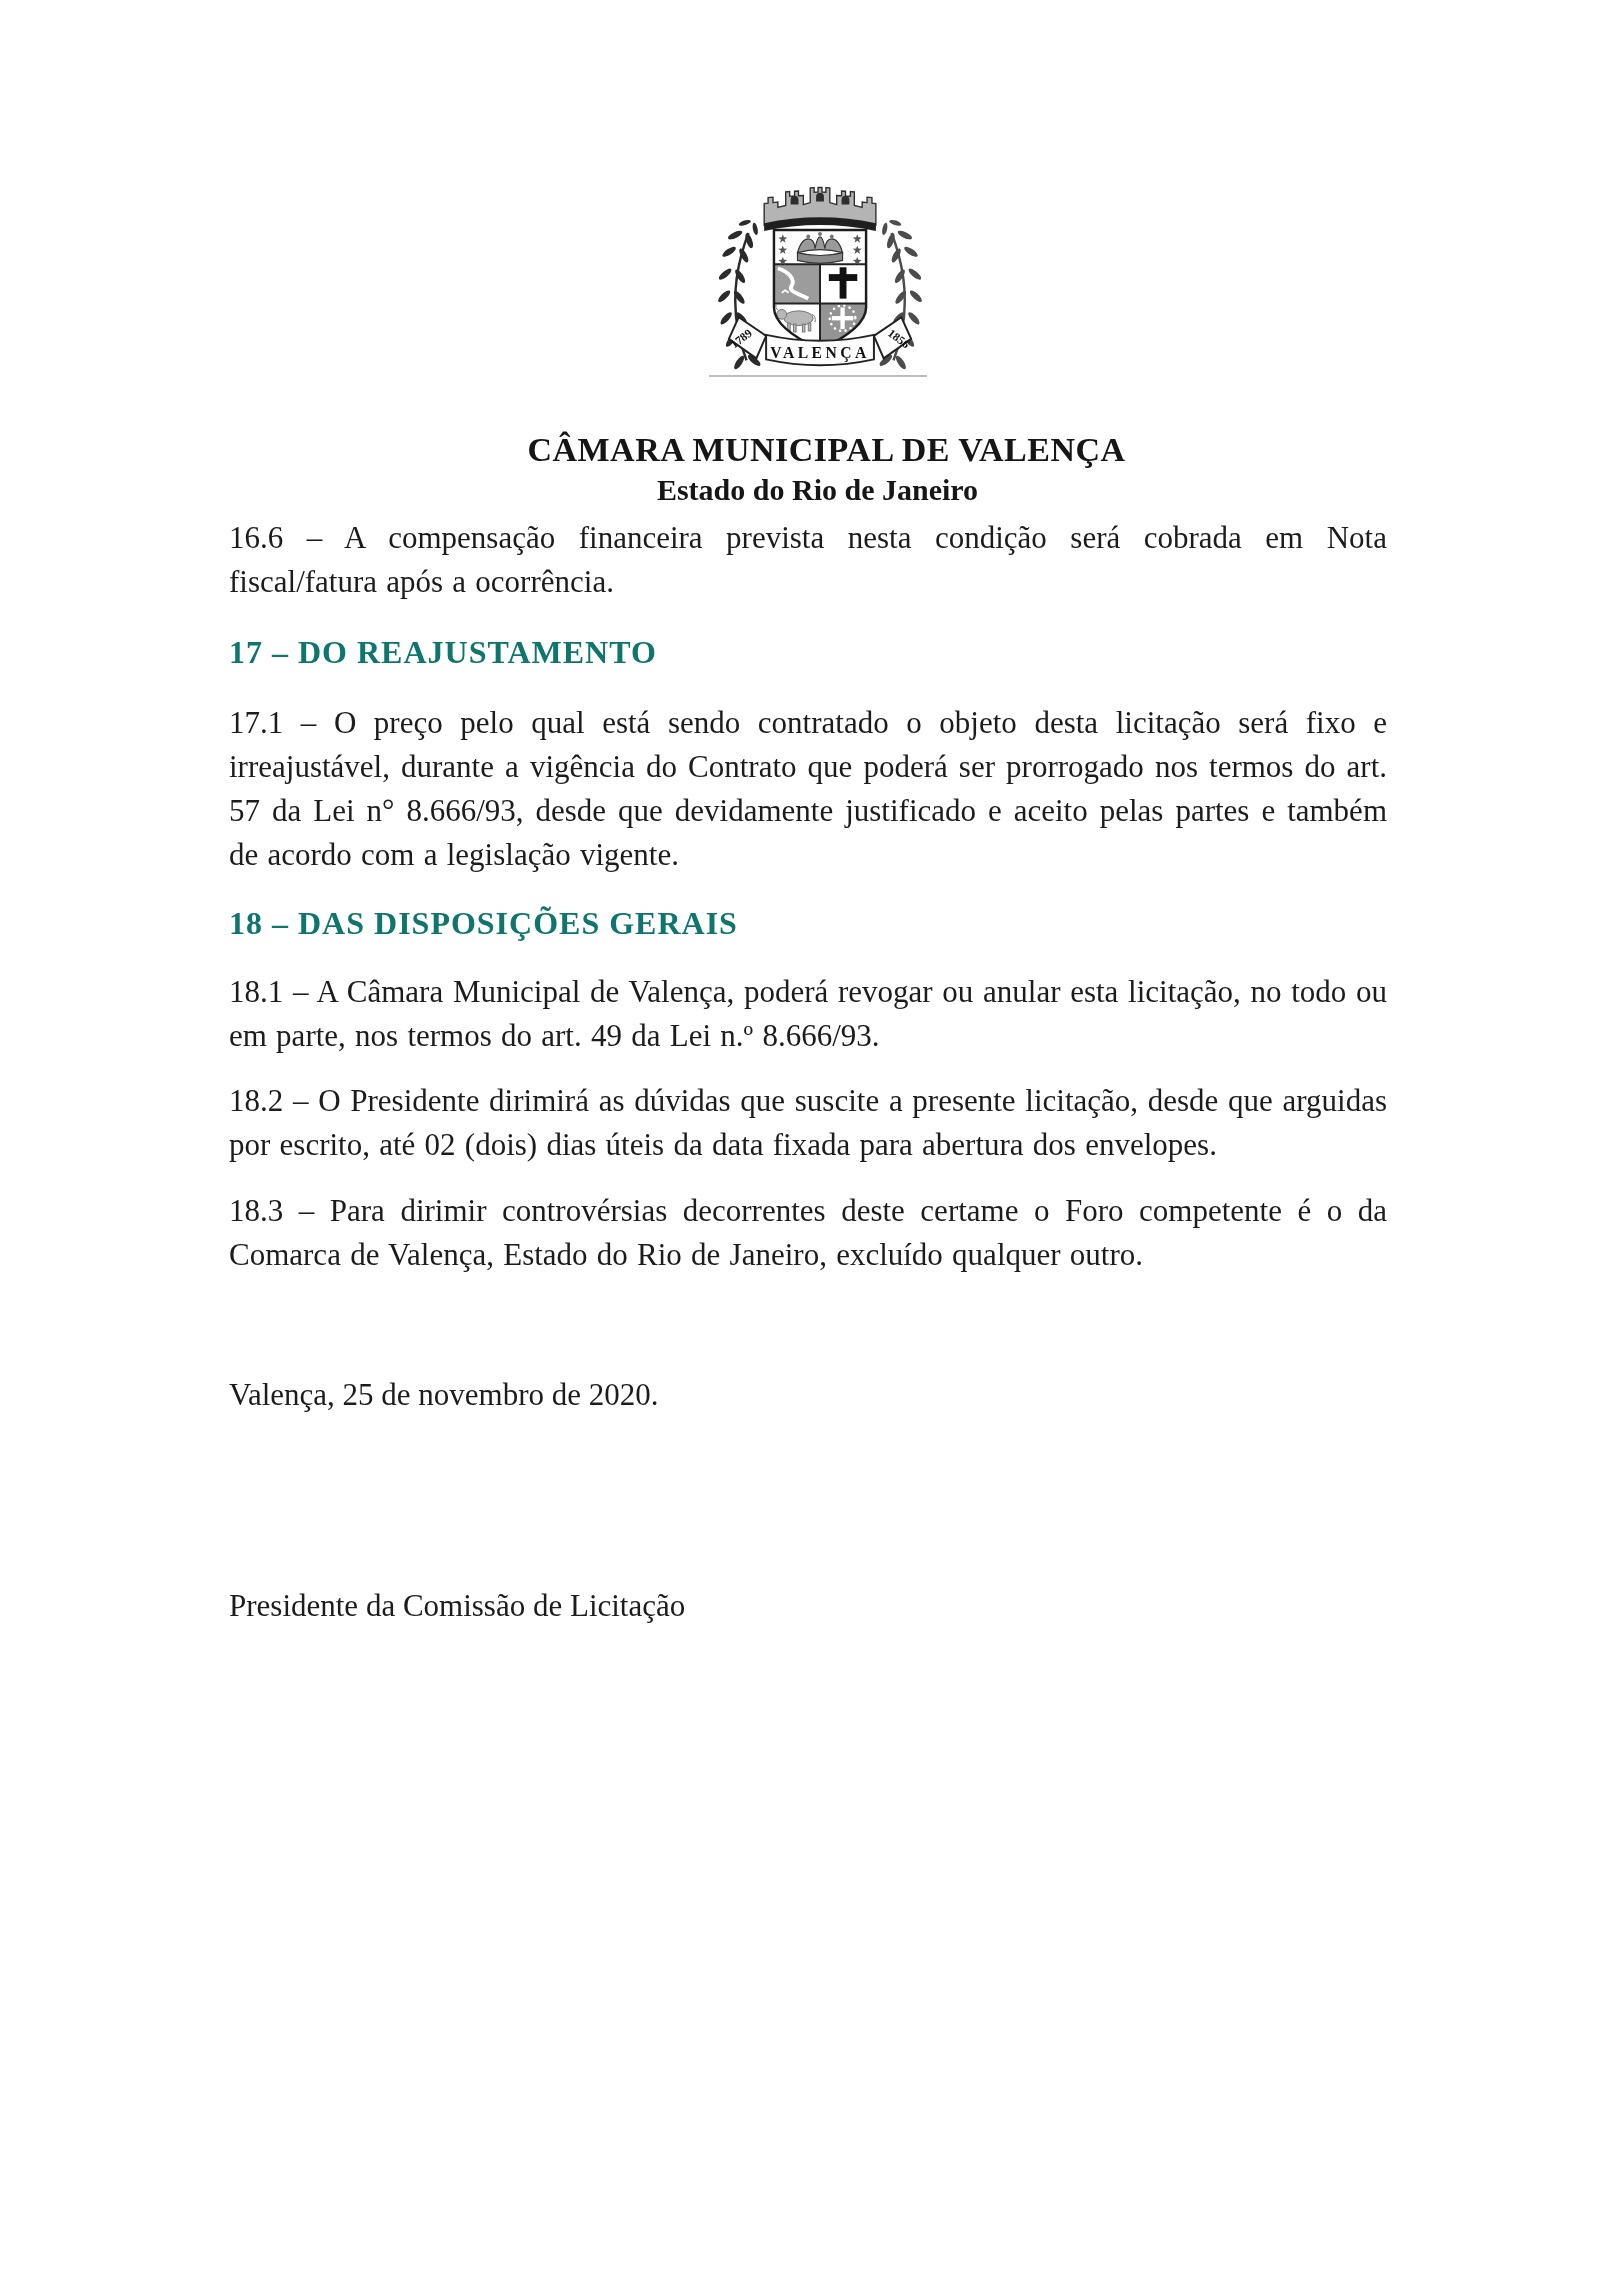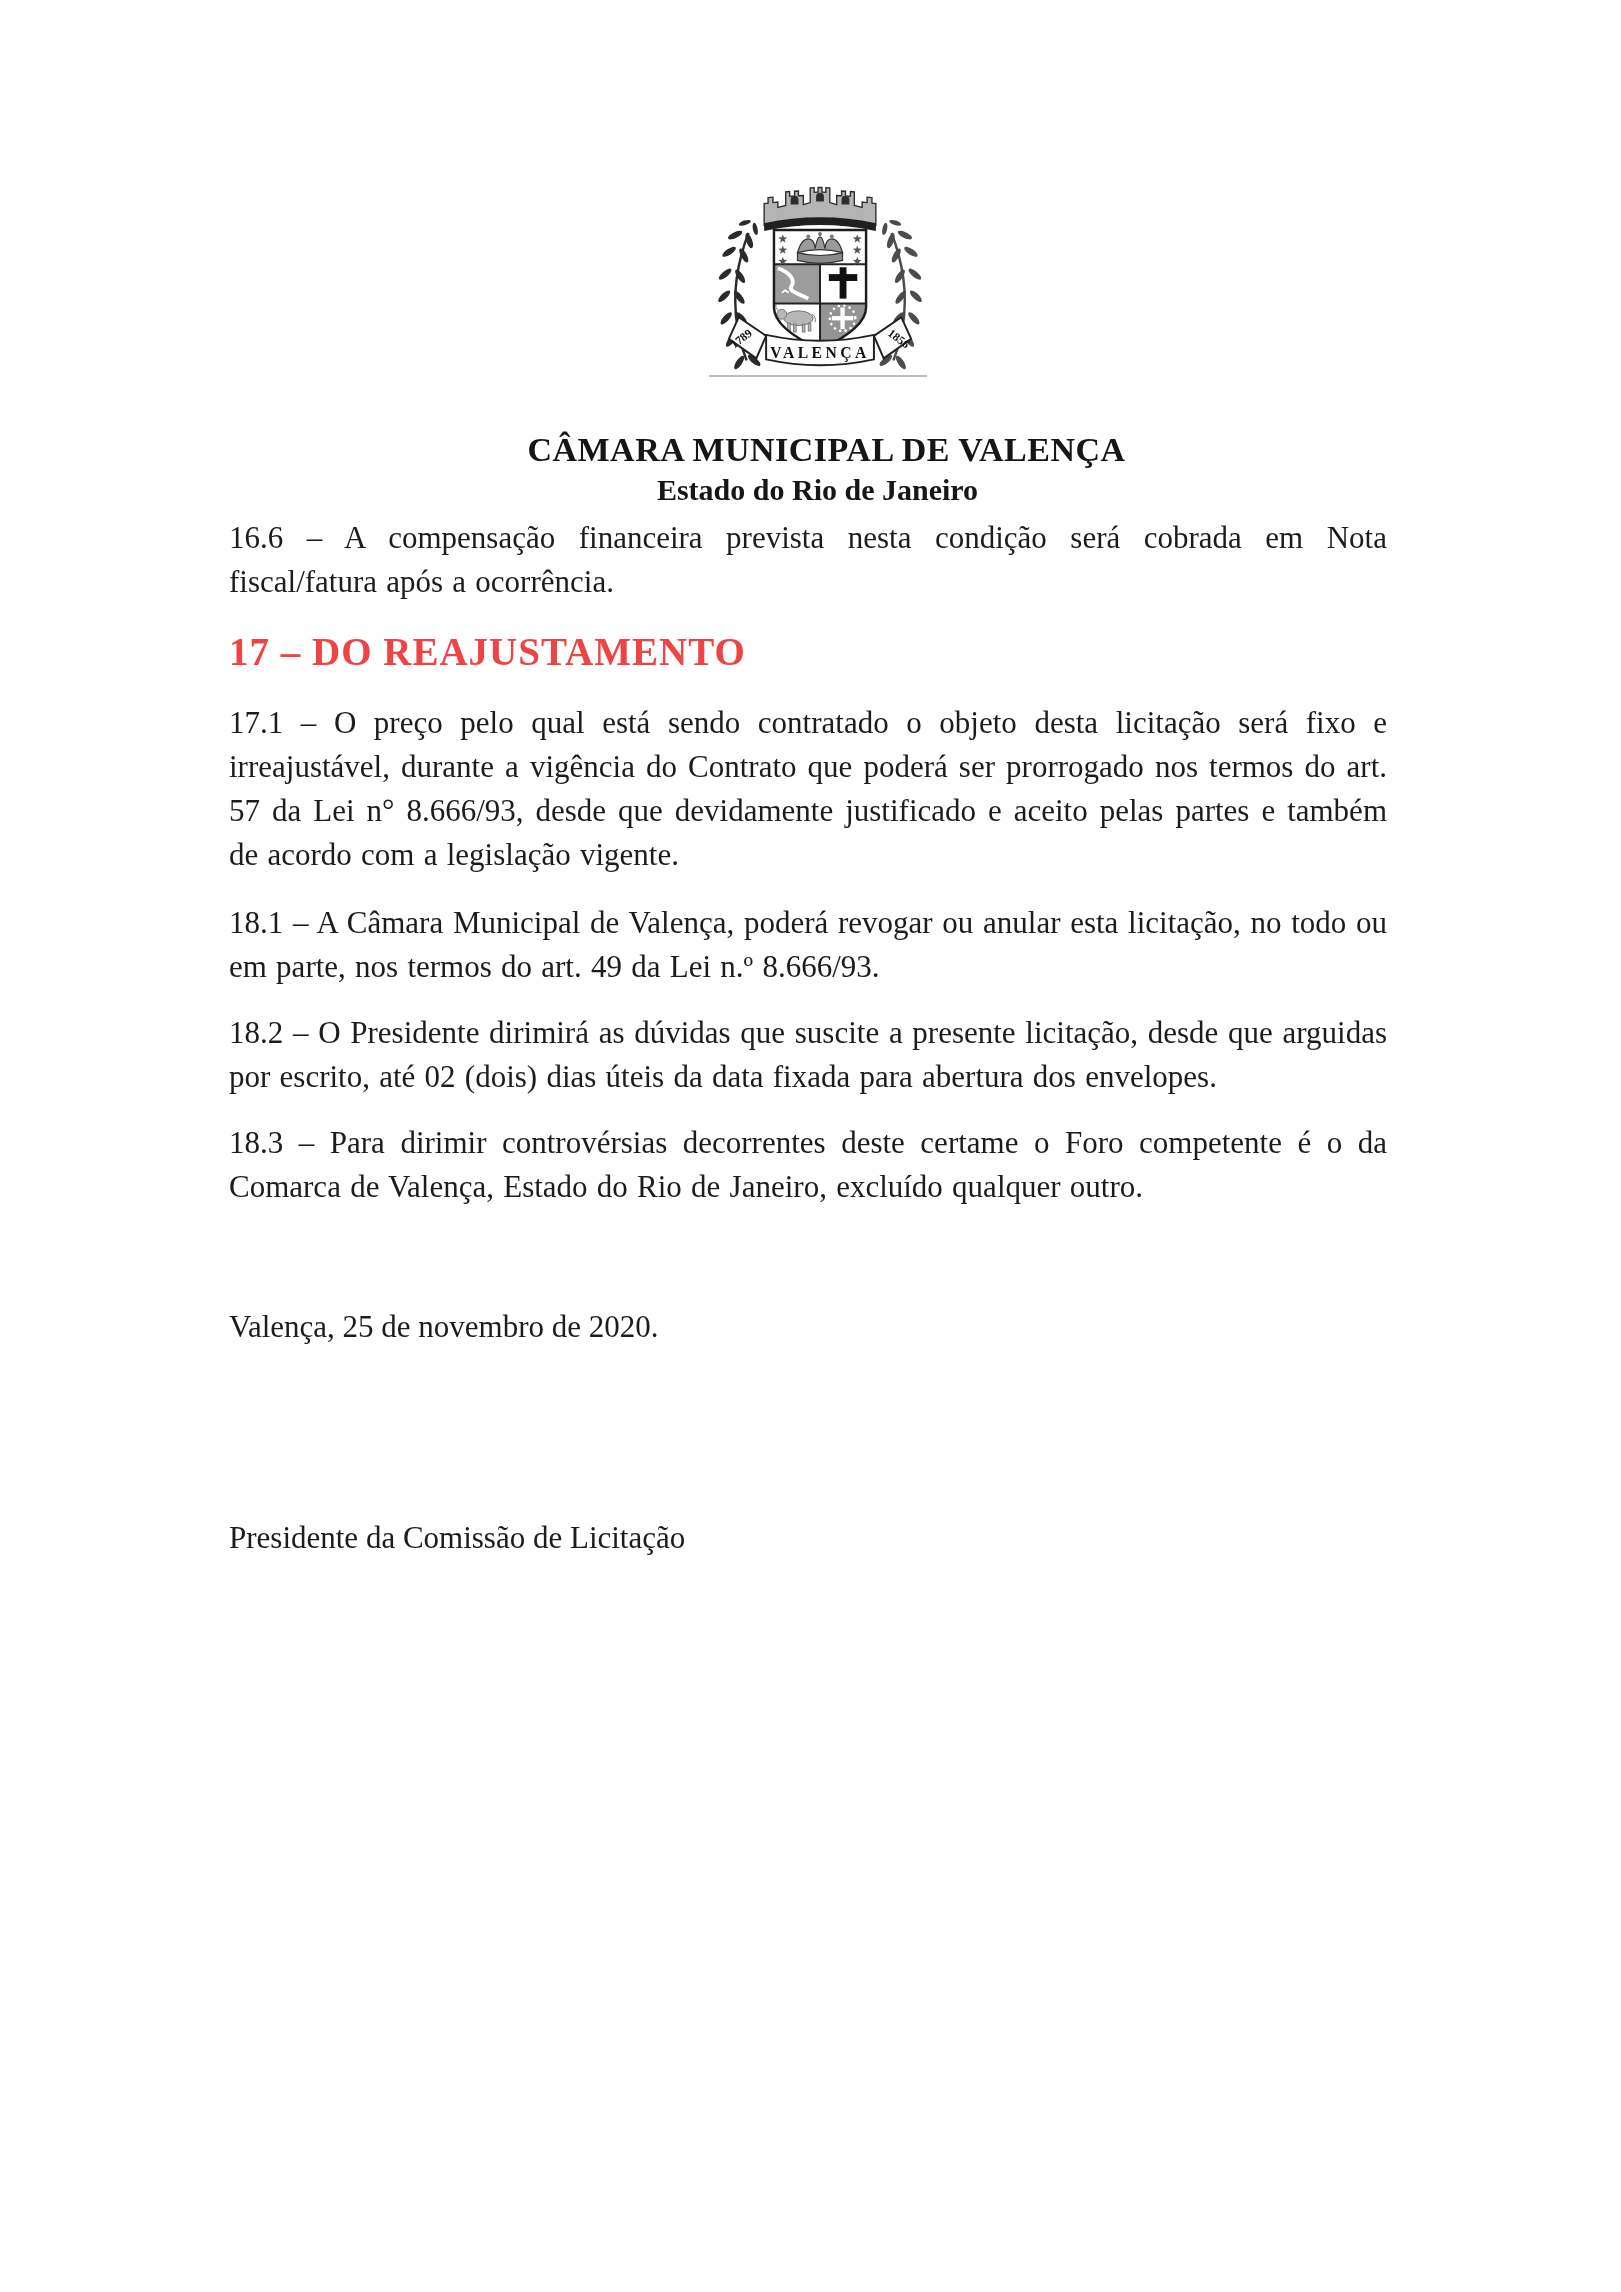--- a/index.html
+++ b/index.html
@@ -24,22 +24,22 @@
     text-align:center;font-weight:bold;font-size:30px;line-height:37px;color:#161616;padding-left:7px;
   }
   
   .doc-body{
     position:absolute;left:227px;top:514px;width:1162px;
     font-size:31px;line-height:44px;color:#1c1c1c;
   }
   .doc-body p{margin:2px;}
   .clause{text-align:justify;word-spacing:1.5px;}
   .clause-heading{
-    font-weight:bold;font-size:39px;line-height:44px;
-    letter-spacing:1px;margin:0;color:#ef4444;
+    font-weight:bold;font-size:32px;line-height:44px;
+    letter-spacing:1px;margin:0;color:#0f766e;
   }
   .mb26{margin-bottom:25.5px!important;}
   .mb28{margin-bottom:27.4px!important;}
   .mb25{margin-bottom:24.5px!important;}
   .mb22{margin-bottom:21.6px!important;}
   .dateline{
     margin-top:96px!important;
     text-align:left;padding-right:31px;
   }
   .sig1{margin-top:167px!important;}
@@ -171,20 +171,21 @@
   <div class="org-subtitle">Estado do Rio de Janeiro</div>
 
   <main class="doc-body">
 
     <p class="clause mb26">16.6  –  A compensação financeira prevista nesta condição será cobrada em Nota fiscal/fatura após a ocorrência.</p>
 
     <p class="clause-heading mb28">17 – DO REAJUSTAMENTO</p>
 
     <p class="clause mb25">17.1 – O preço pelo qual está sendo contratado o objeto desta licitação será fixo e irreajustável, durante a vigência do Contrato que poderá ser prorrogado nos termos do art. 57 da Lei n° 8.666/93, desde que devidamente justificado e aceito pelas partes e também de acordo com a legislação vigente.</p>
 
+    <p class="clause-heading mb25">18 – DAS DISPOSIÇÕES GERAIS</p>
 
     <p class="clause mb22">18.1 – A Câmara Municipal de Valença, poderá revogar ou anular esta licitação, no todo ou em parte, nos termos do art. 49 da Lei n.º 8.666/93.</p>
 
     <p class="clause mb22">18.2  – O Presidente dirimirá as dúvidas que suscite a presente licitação, desde que arguidas por escrito, até 02 (dois) dias úteis da data fixada para abertura dos envelopes.</p>
 
     <p class="clause">18.3  – Para dirimir controvérsias decorrentes deste certame o Foro competente é o da Comarca de Valença, Estado do Rio de Janeiro, excluído qualquer outro.</p>
 
     <p class="dateline">Valença, 25 de novembro de 2020.</p>
 
     <p class="sig1">Presidente da Comissão de Licitação</p>

